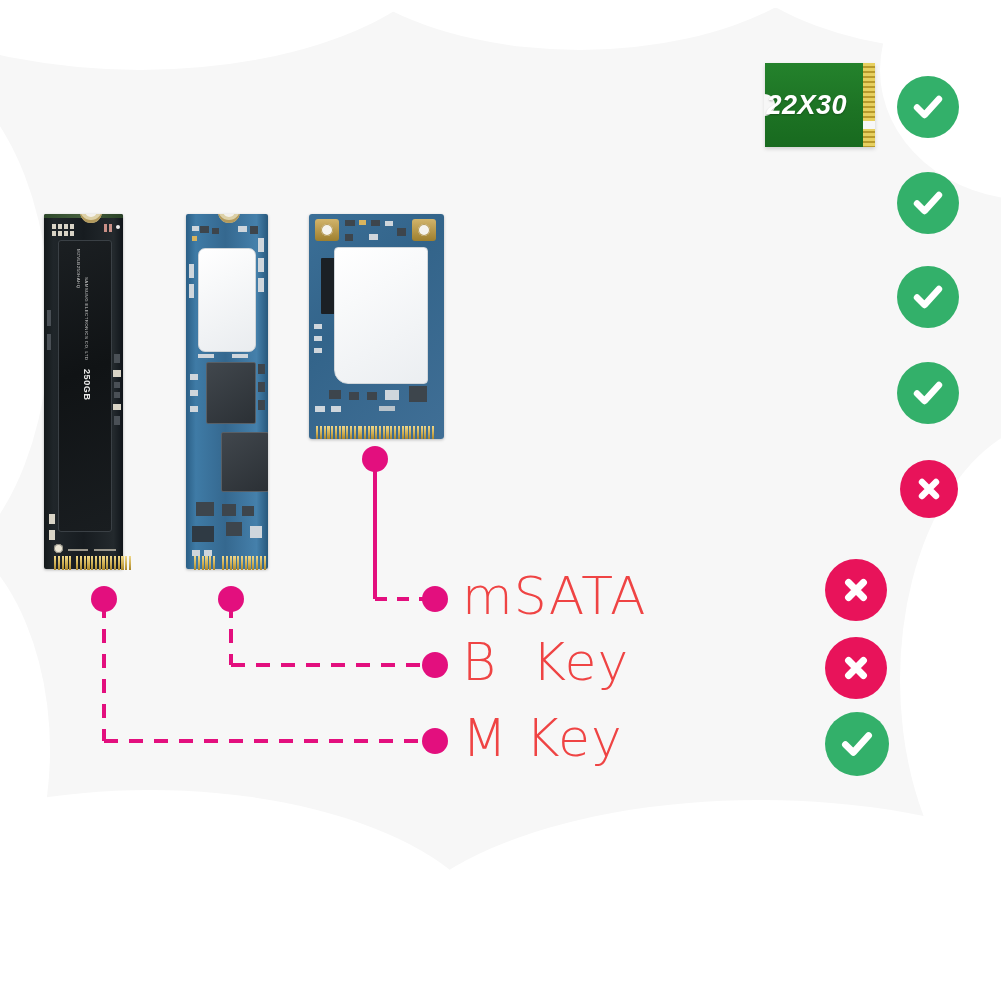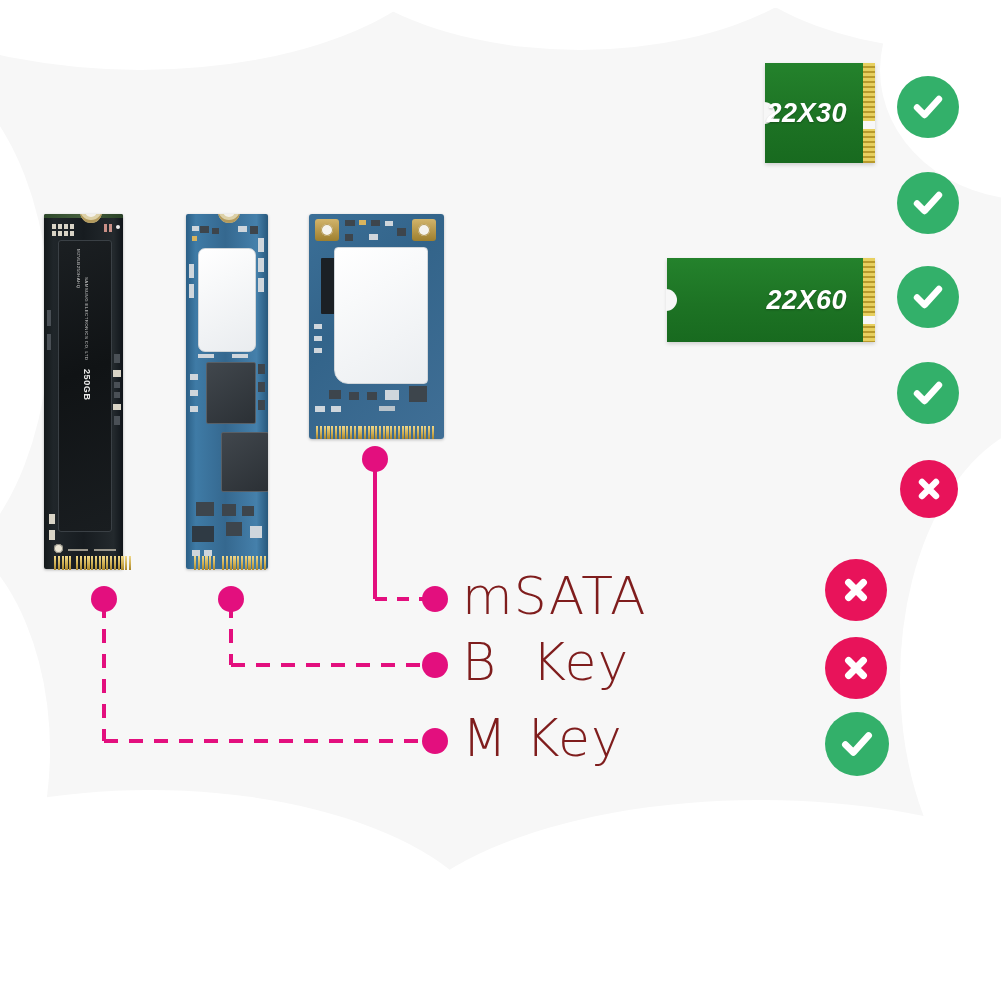--- a/index.html
+++ b/index.html
@@ -181,21 +181,21 @@
     border-radius:50%;
     display:flex; align-items:center; justify-content:center;
   }
   .status svg { display:block; }
 
   
   .callout-svg { position:absolute; left:0; top:0; width:1001px; height:1001px; pointer-events:none; }
   .calltext {
     position:absolute;
     font-size:52px;
-    color:#7f1d1d;
+    color:#ef4444;
     font-weight:300;
     white-space:pre;
     letter-spacing:1px;
     font-family:"DejaVu Sans", sans-serif;
   }
 </style>
 </head>
 <body>
 
 <div id="stage">
@@ -392,34 +392,28 @@
       <i></i>
       <i></i>
       <i></i>
       <i></i>
       <i></i>
       <i></i>
       <i></i>
       <i></i>
   </div>
 
-  <div class="board" style="left:765px; top:63px; width:110px; height:100px;">
+  <div class="board" style="left:765px; top:63px; width:110px; height:84px;">
     <div class="bnotch"></div>
     <div class="blabel">22X30</div>
     <div class="gold-fingers"></div>
     <div class="finger-gap" style="top:58px;"></div>
   </div>
 
 
-  <div class="board" style="left:667px; top:258px; width:208px; height:84px;">
-    <div class="bnotch"></div>
-    <div class="blabel">22X60</div>
-    <div class="gold-fingers"></div>
-    <div class="finger-gap" style="top:58px;"></div>
-  </div>
 
 
 
   <div class="status" style="left:897px; top:76px; width:62px; height:62px; background:#33b06a;">
     <svg width="36" height="36" viewBox="0 0 36 36">
         <path d="M7 18.5 L14.5 26 L29 10" fill="none" stroke="#fff" stroke-width="6.4" stroke-linecap="round" stroke-linejoin="round"></path>
       </svg>
   </div>
   <div class="status" style="left:897px; top:172px; width:62px; height:62px; background:#33b06a;">
     <svg width="36" height="36" viewBox="0 0 36 36">

